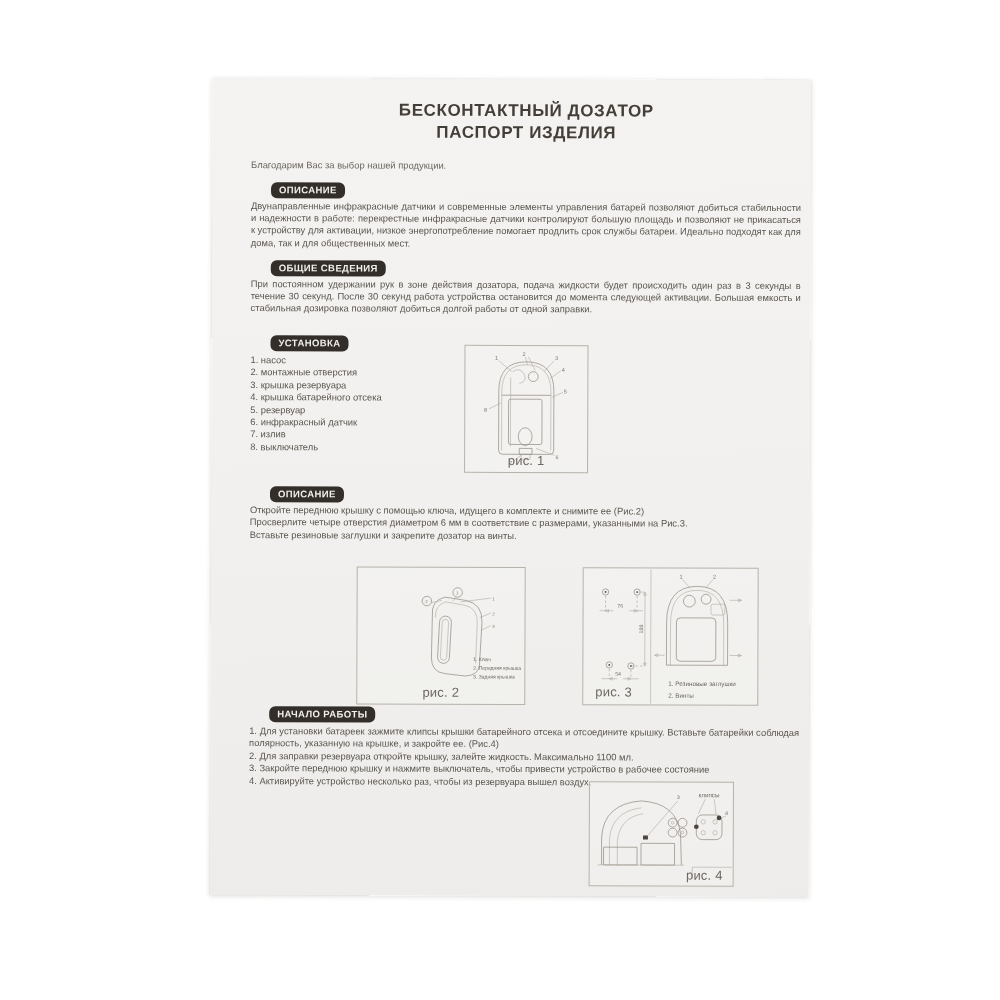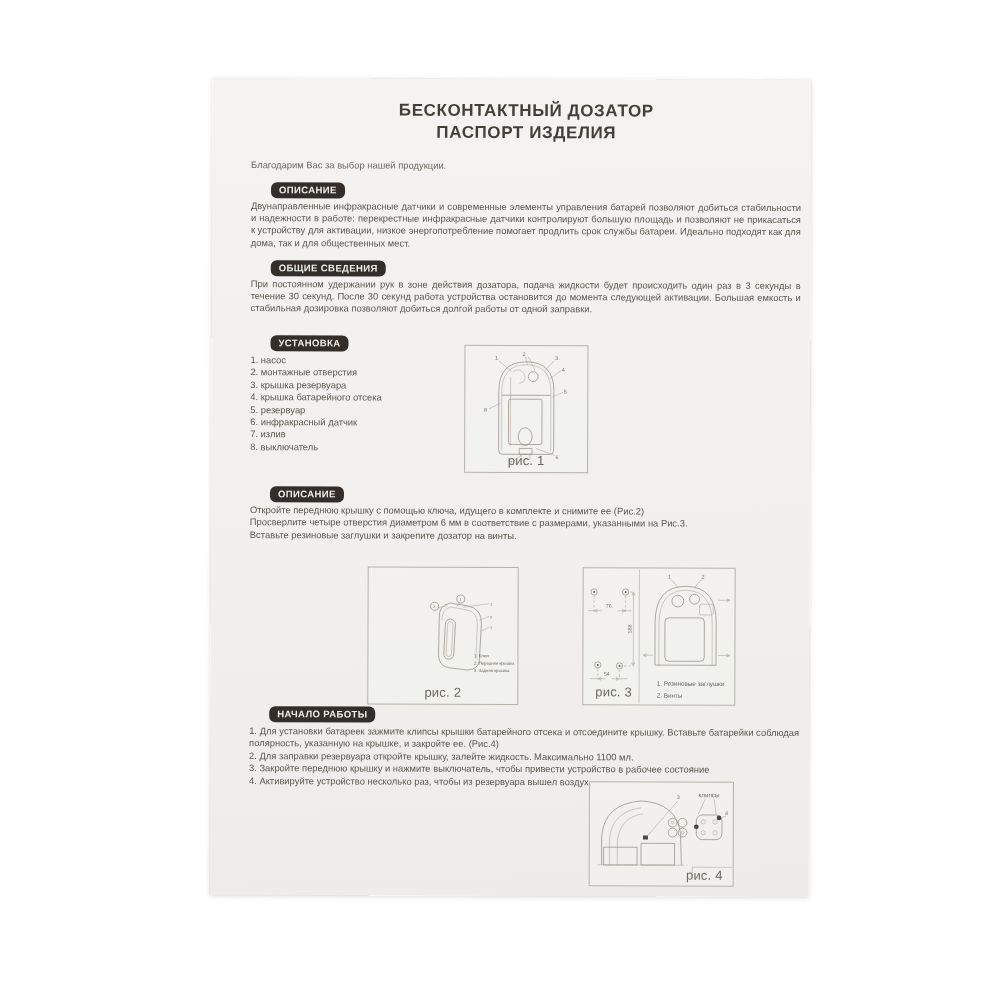--- a/index.html
+++ b/index.html
@@ -121,21 +121,21 @@
     <div class="fig-caption cap-center">рис. 1</div>
   </div>
 
   <div class="badge" style="top:408px;">ОПИСАНИЕ</div>
   <div class="steps" style="top:426px;">
     <div class="short">Откройте переднюю крышку с помощью ключа, идущего в комплекте и снимите ее (Рис.2)</div>
     <div class="short">Просверлите четыре отверстия диаметром 6 мм в соответствие с размерами, указанными на Рис.3.</div>
     <div class="short">Вставьте резиновые заглушки и закрепите дозатор на винты.</div>
   </div>
 
-  <div class="fig" style="left:157px;top:488px;width:151px;height:138px;padding-left:48px;">
+  <div class="fig" style="left:146px;top:488px;width:169px;height:138px;padding-left:48px;">
     <svg class="art" viewBox="0 0 151 138">
       <path d="M34,44 Q32,24 50,20 L76,24 Q98,28 97,52 L94,106 Q93,119 76,120 L50,117 Q33,115 33,97 Z"></path>
       <path class="thin" d="M38,46 Q37,30 51,26 L74,30 Q92,33 91,53 L89,104"></path>
       <rect x="42" y="44" width="15" height="60" rx="7.5" transform="rotate(3 49 74)"></rect>
       <rect class="thin" x="45.5" y="48" width="8" height="52" rx="4" transform="rotate(3 49 74)"></rect>
       <circle cx="66" cy="14" r="6"></circle>
       <circle cx="27" cy="25" r="6"></circle>
       <line class="thin" x1="64" y1="20" x2="60" y2="25"></line>
       <line class="thin" x1="33" y1="27" x2="46" y2="24"></line>
       <line class="thin" x1="108" y1="21" x2="70" y2="26"></line>
@@ -146,21 +146,21 @@
       <text x="110" y="24">1</text>
       <text x="110" y="43">2</text>
       <text x="110" y="59">3</text>
       <text class="leg" x="86" y="101">1. Ключ</text>
       <text class="leg" x="86" y="112">2. Передняя крышка</text>
       <text class="leg" x="86" y="123">3. Задняя крышка</text>
     </svg>
     <div class="fig-caption cap-center">рис. 2</div>
   </div>
 
-  <div class="fig" style="left:372px;top:488px;width:153px;height:138px;">
+  <div class="fig" style="left:372px;top:488px;width:176px;height:138px;">
     <svg class="art" viewBox="0 0 152 138">
       <line class="thin" x1="56" y1="1" x2="56" y2="137"></line>
       <circle cx="10" cy="24" r="3.2"></circle>
         <circle cx="42" cy="24" r="3.2"></circle>
       <circle cx="14" cy="98" r="3.2"></circle>
         <circle cx="36" cy="99" r="3.2"></circle>
       <circle class="dark" cx="10" cy="24" r="0.9"></circle>
         <circle class="dark" cx="42" cy="24" r="0.9"></circle>
       <circle class="dark" cx="14" cy="98" r="0.9"></circle>
         <circle class="dark" cx="36" cy="99" r="0.9"></circle>

